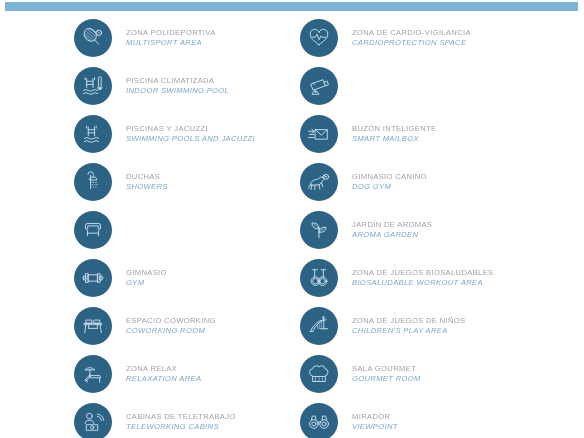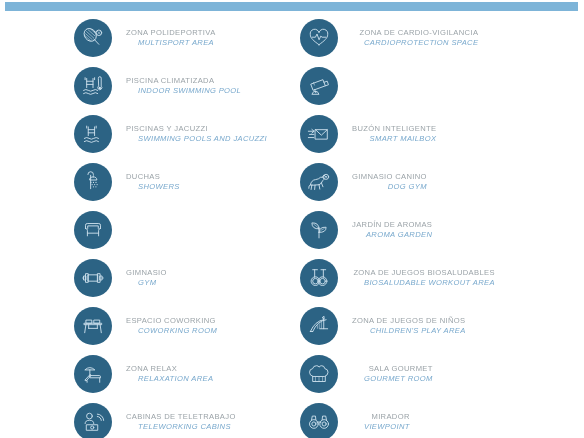--- a/index.html
+++ b/index.html
@@ -27,21 +27,21 @@
   .col { width: 292px; position: relative; }
   .col-left  { padding-left: 74px; }
   .col-right { padding-left: 8px; }
 
   .amenity-row {
     position: relative;
     height: 48px;
     display: flex;
     align-items: center;
   }
-  .col-right .amenity-row { padding-left: 0px; text-align: right; }
+  .col-right .amenity-row { padding-left: 0px; }
 
   .icon-circle {
     flex: 0 0 auto;
     width: 38px; height: 38px;
     border-radius: 50%;
     background: #2c6384;
     display: flex;
     align-items: center;
     justify-content: center;
   }
@@ -60,21 +60,20 @@
     display: block;
     padding-bottom: 2.5px;
   }
   .label-en {
     font-size: 7.6px;
     letter-spacing: 0.35px;
     color: #79a9cd;
     font-style: italic;
     text-transform: uppercase;
     display: block;
-    margin-left: 12px;
   }
 </style>
 </head>
 <body>
 
 <div class="page">
 
   <div class="top-band"></div>
 
   <div class="amenity-grid">

